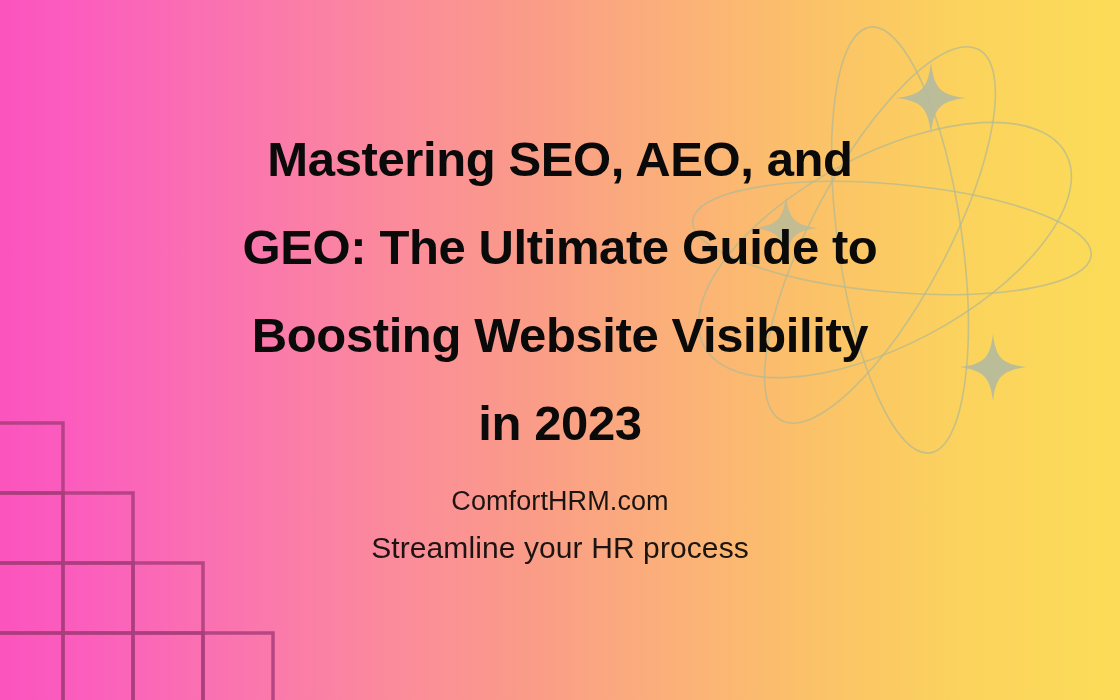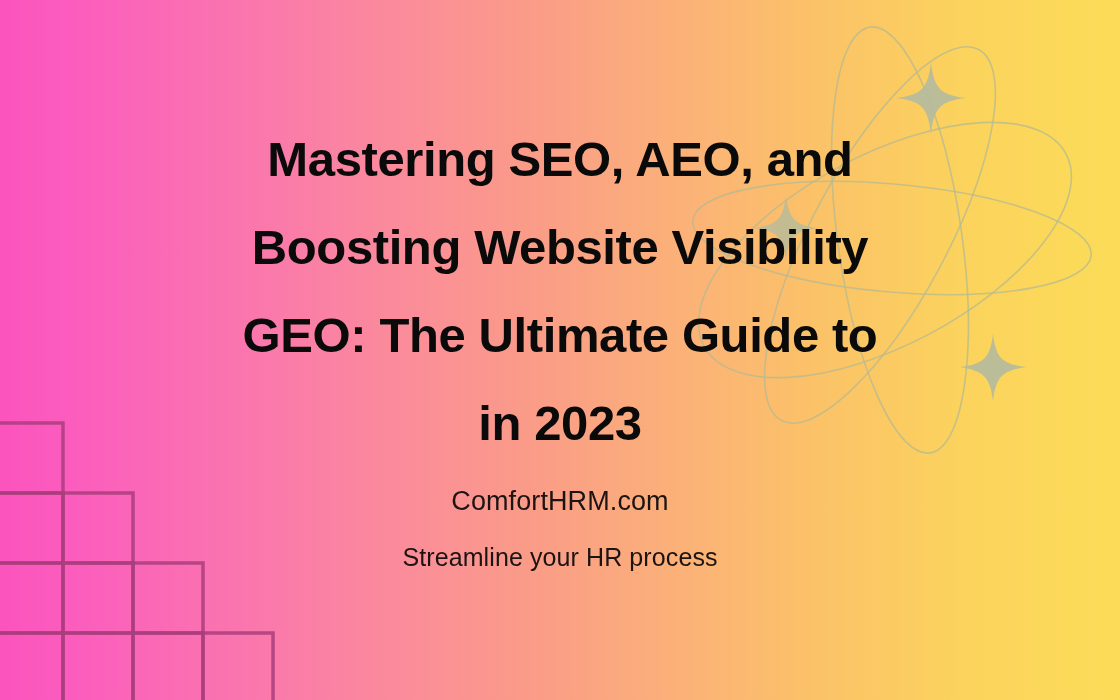--- a/index.html
+++ b/index.html
@@ -78,25 +78,25 @@
   }
   .sub-line-1 {
     display: block;
     font-size: 27px;
     font-weight: 400;
     line-height: 36px;
     letter-spacing: 0.1px;
   }
   .sub-line-2 {
     display: block;
-    font-size: 25px;
+    font-size: 30px;
     font-weight: 400;
     line-height: 36px;
     letter-spacing: 0.1px;
-    margin-top: 20px;
+    margin-top: 11px;
   }
 </style>
 </head>
 <body>
 
 <div id="stage">
 
   <div id="bg-gradient"></div>
 
   <svg id="grid-decor" viewBox="0 0 1120 700" aria-hidden="true">
@@ -129,22 +129,22 @@
       <path d="M931 62 C934 88 940 95 966 98 C940 101 934 108 931 134 C928 108 922 101 896 98 C922 95 928 88 931 62 Z"></path>
       <path d="M993 334 C996 358 1002 364 1026 367 C1002 371 996 377 993 401 C990 377 984 371 960 367 C984 364 990 358 993 334 Z"></path>
       <path fill-opacity="0.80" d="M786 196 C789 219 795 225 818 228 C795 231 789 237 786 260 C783 237 777 231 754 228 C777 225 783 219 786 196 Z"></path>
     </g>
   </svg>
 
   <div id="content">
 
     <div class="title">
       <div>Mastering SEO, AEO, and</div>
+      <div>GEO: The Ultimate Guide to</div>
       <div>Boosting Website Visibility</div>
-      <div>GEO: The Ultimate Guide to</div>
       <div>in 2023</div>
     </div>
 
     <div class="subtitle-block">
       <span class="sub-line-1">ComfortHRM.com</span>
       <span class="sub-line-2">Streamline your HR process</span>
     </div>
 
   </div>
 </div>

